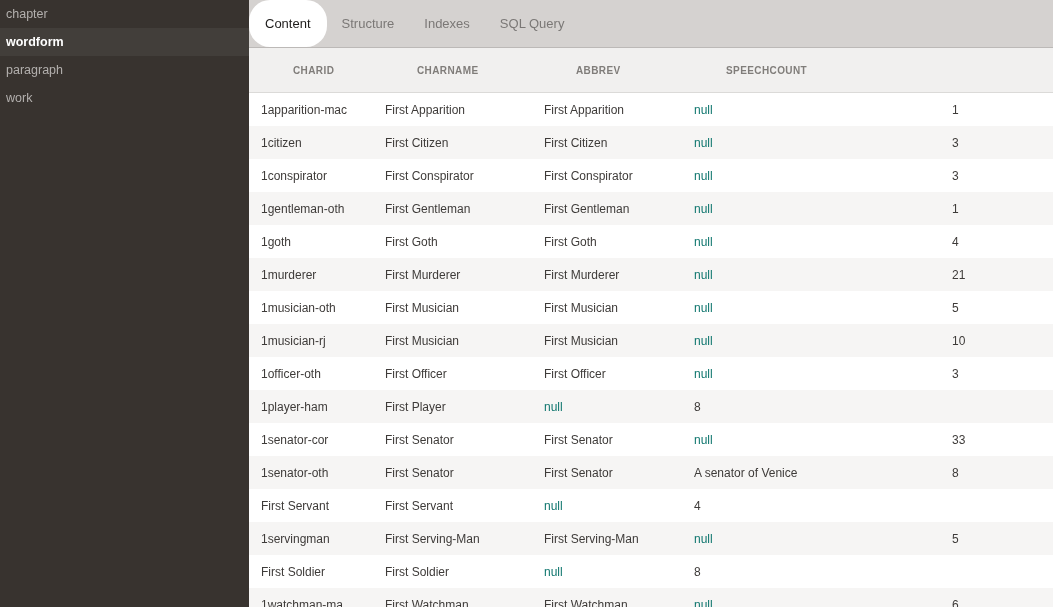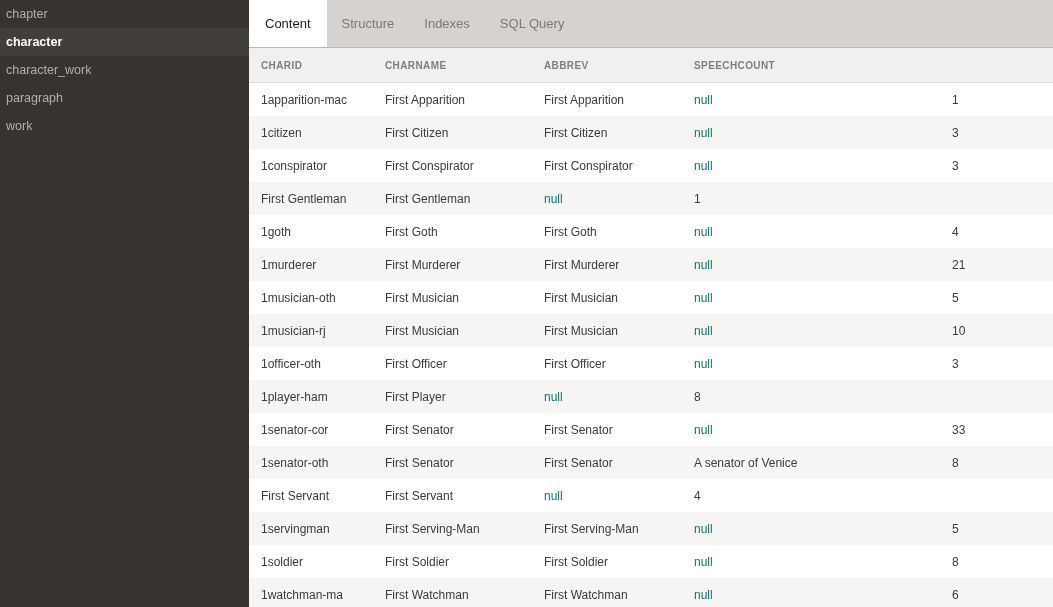--- a/index.html
+++ b/index.html
@@ -61,32 +61,34 @@
     font-size: 13px;
     color: #7b7876;
     cursor: pointer;
     white-space: nowrap;
   }
   .tab.active {
     background: #ffffff;
     color: #1e1c1b;
     min-width: 77px;
     padding: 0 16px;
+    border-radius: 21px;
   }
 
   
   .grid {
     display: grid;
     grid-template-columns: 124px 159px 150px 258px 1fr;
   }
   .thead {
-    height: 35px;
+    height: 45px;
     min-height: 32px;
     background: #f1f0ef;
     border-bottom: 1px solid #dbdad8;
+    padding-left: 32px;
   }
   .hcell {
     display: flex;
     align-items: center;
     padding-left: 12px;
     font-size: 10px;
     font-weight: bold;
     letter-spacing: 0.4px;
     color: #807d7a;
     white-space: nowrap;
@@ -117,22 +119,21 @@
   .cell.null {
     color: #0f766e;
   }
 </style>
 </head>
 <body>
 
 <nav class="sidebar">
 
 <div class="side-item">chapter</div>
-    <div class="side-item selected">character</div>
-    <div class="side-item">character_work</div>
+    <div class="side-item selected">wordform</div>
     <div class="side-item">paragraph</div>
     <div class="side-item">work</div>
   </nav>
 
 <main class="content">
 
   <div class="tabbar">
 
   <div class="tab active">Content</div>
       <div class="tab">Structure</div>
@@ -165,20 +166,21 @@
         <div class="cell">3</div>
       </div>
       <div class="grid row">
         <div class="cell">1conspirator</div>
         <div class="cell">First Conspirator</div>
         <div class="cell">First Conspirator</div>
         <div class="cell null">null</div>
         <div class="cell">3</div>
       </div>
       <div class="grid row">
+        <div class="cell">1gentleman-oth</div>
         <div class="cell">First Gentleman</div>
         <div class="cell">First Gentleman</div>
         <div class="cell null">null</div>
         <div class="cell">1</div>
       </div>
       <div class="grid row">
         <div class="cell">1goth</div>
         <div class="cell">First Goth</div>
         <div class="cell">First Goth</div>
         <div class="cell null">null</div>
@@ -239,21 +241,20 @@
         <div class="cell">4</div>
       </div>
       <div class="grid row">
         <div class="cell">1servingman</div>
         <div class="cell">First Serving-Man</div>
         <div class="cell">First Serving-Man</div>
         <div class="cell null">null</div>
         <div class="cell">5</div>
       </div>
       <div class="grid row">
-        <div class="cell">1soldier</div>
         <div class="cell">First Soldier</div>
         <div class="cell">First Soldier</div>
         <div class="cell null">null</div>
         <div class="cell">8</div>
       </div>
       <div class="grid row">
         <div class="cell">1watchman-ma</div>
         <div class="cell">First Watchman</div>
         <div class="cell">First Watchman</div>
         <div class="cell null">null</div>

